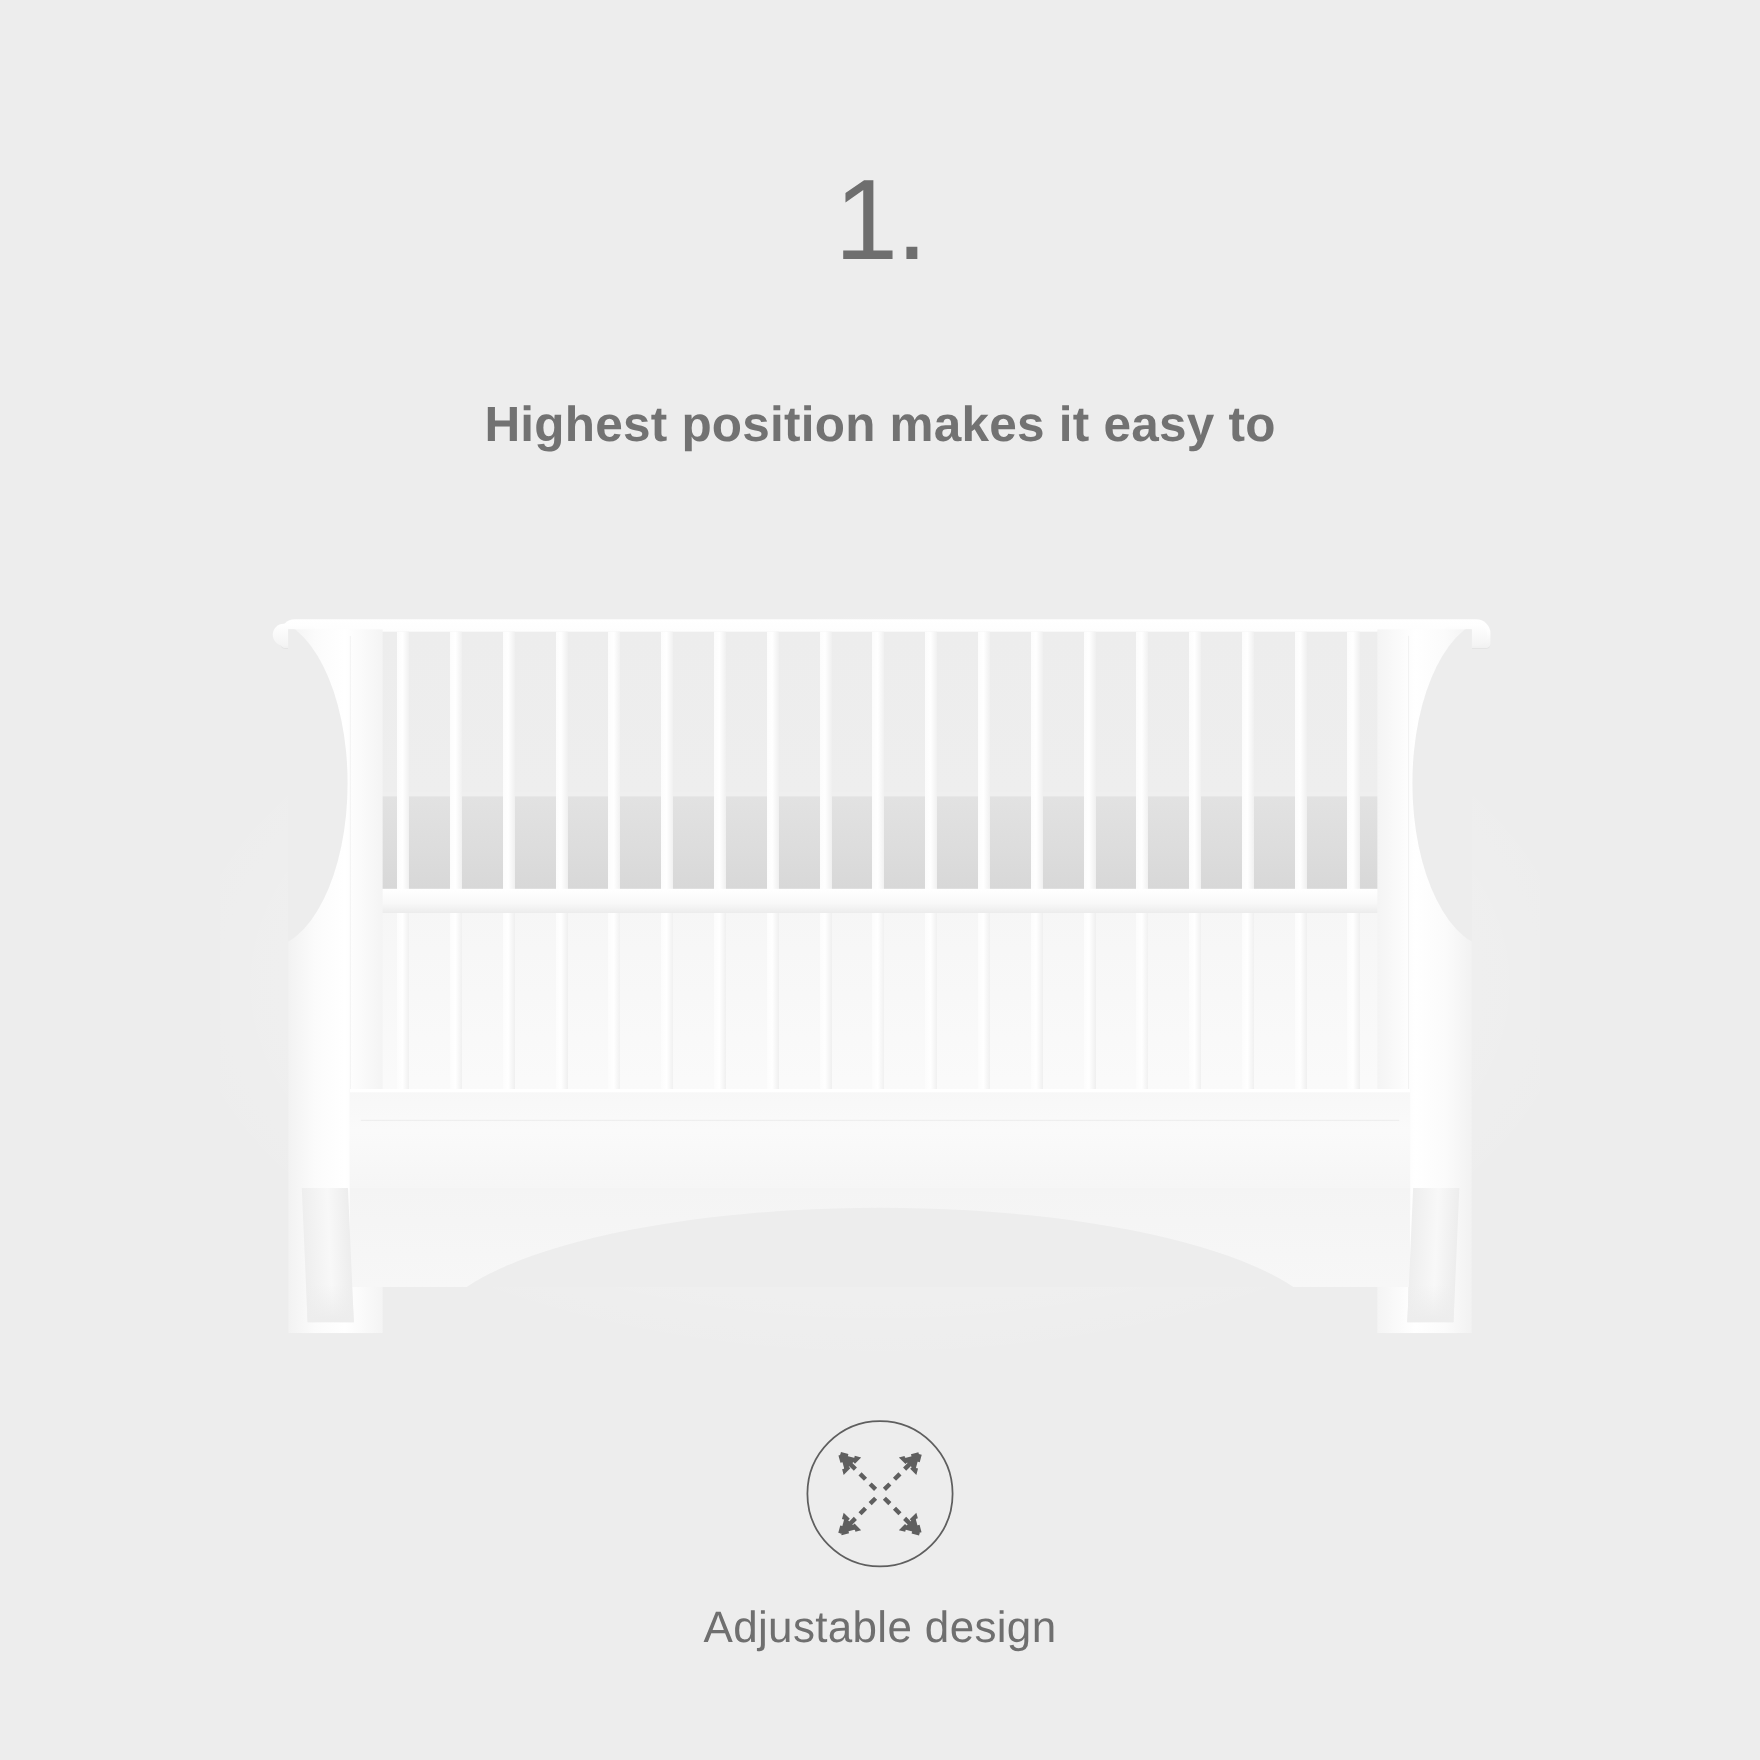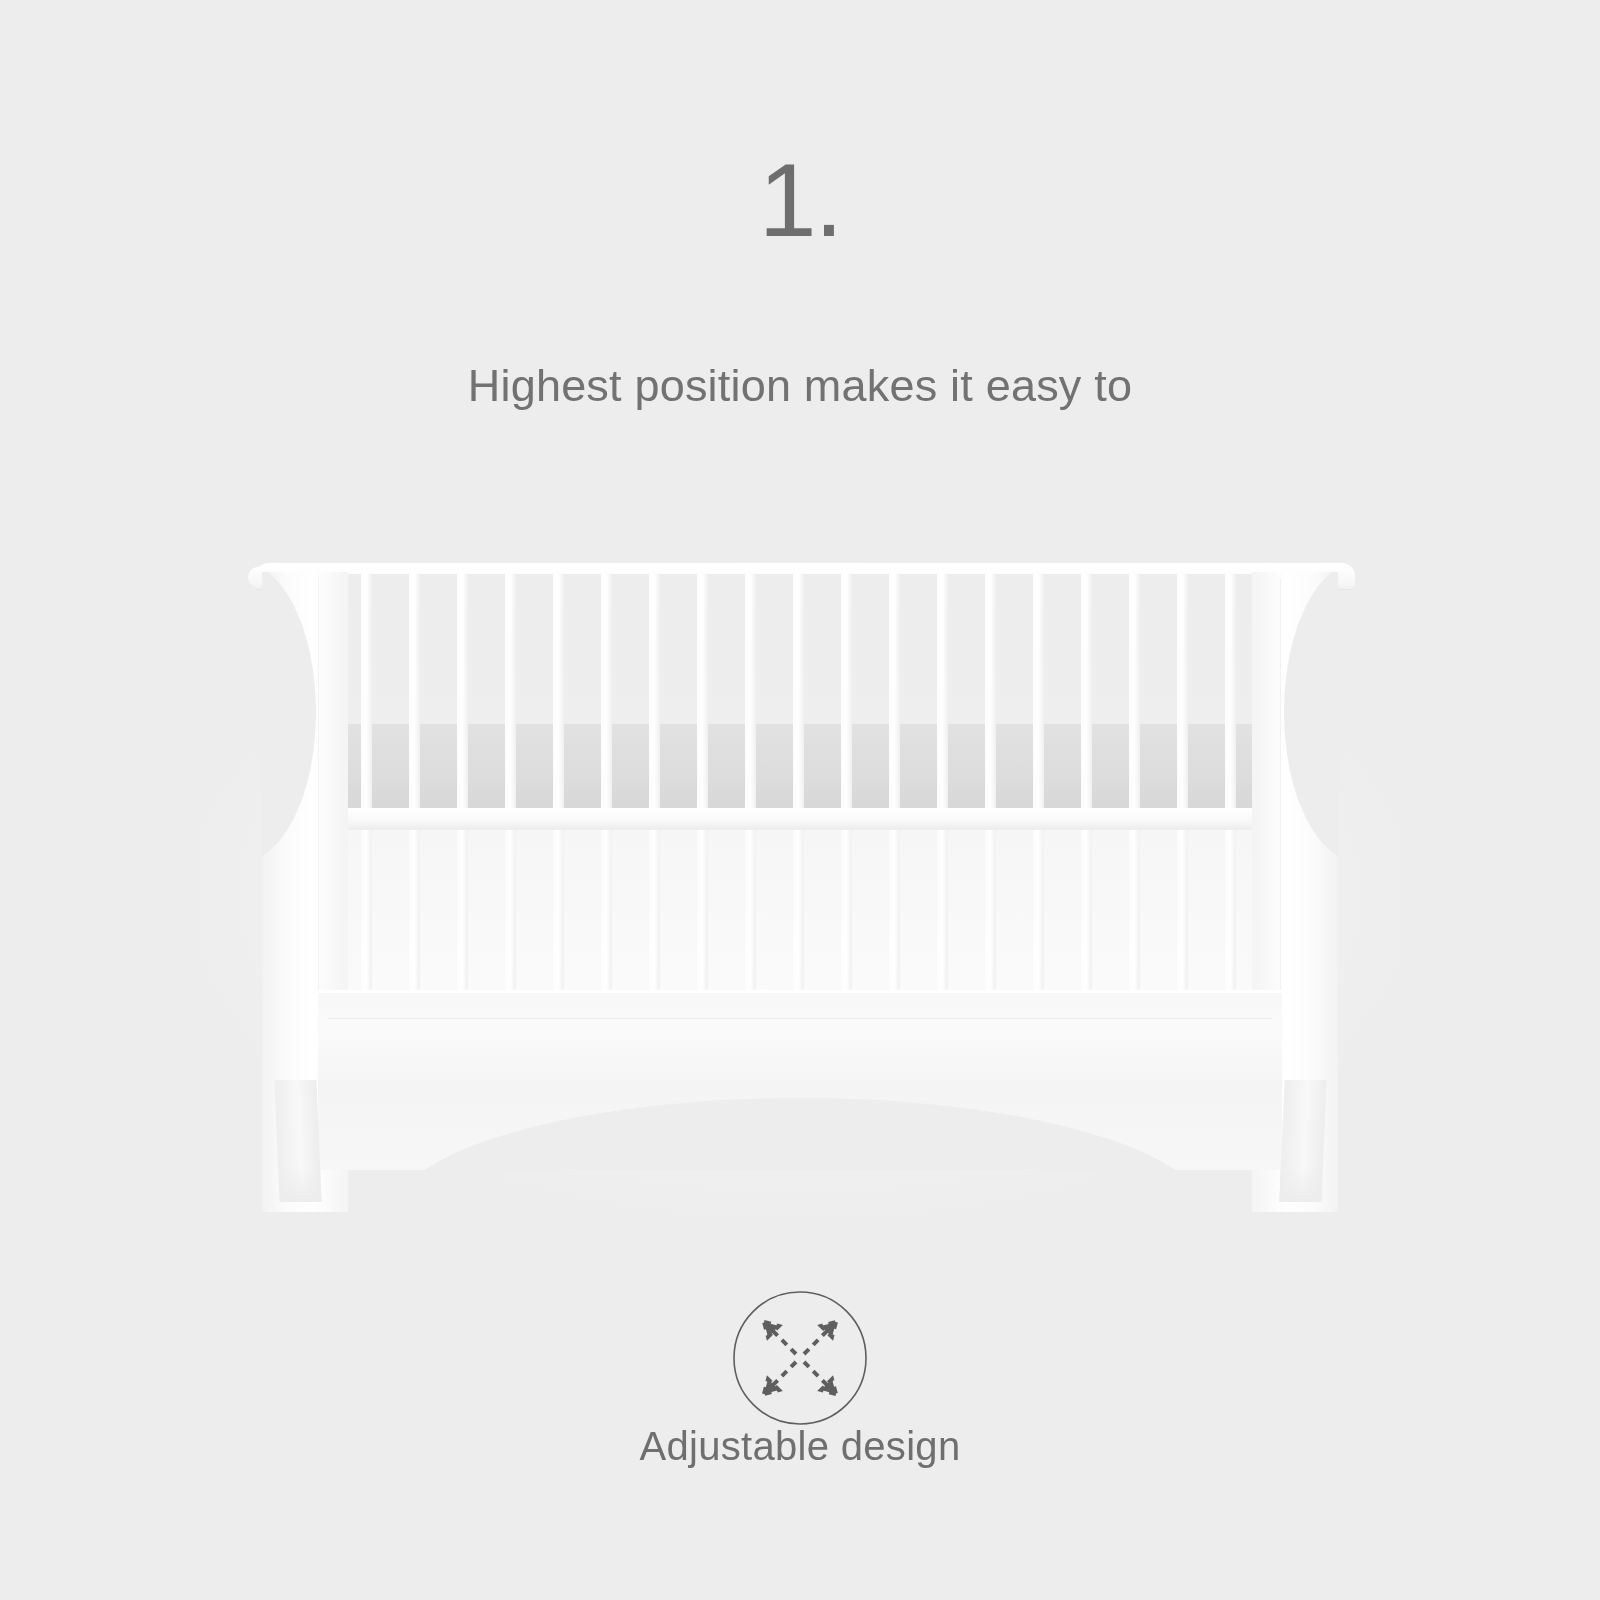--- a/index.html
+++ b/index.html
@@ -23,21 +23,21 @@
     letter-spacing:-2px;
   }
 
   
   .headline{
     position:absolute;left:0;right:0;top:355px;
     text-align:center;
     color:#727272;
     font-size:45px;
     line-height:61px;
-    font-weight:400;
+    font-weight:700;
     letter-spacing:.2px;
   }
   .headline .ln{display:block;white-space:nowrap;}
 
   
   .product{
     position:absolute;
     left:200px;top:520px;width:1200px;height:720px;
   }
 
@@ -185,20 +185,21 @@
   
   .feature{
     position:absolute;left:0;right:0;top:1290px;
     display:flex;flex-direction:column;align-items:center;
   }
   .feature-icon{
     width:136px;height:136px;border-radius:50%;
     display:block;
   }
   .feature-label{
+    margin-top:34px;
     font-size:40px;
     font-weight:300;
     color:#6f6f6f;
     letter-spacing:.3px;
     line-height:1;
   }
 </style>
 </head>
 <body>
 

